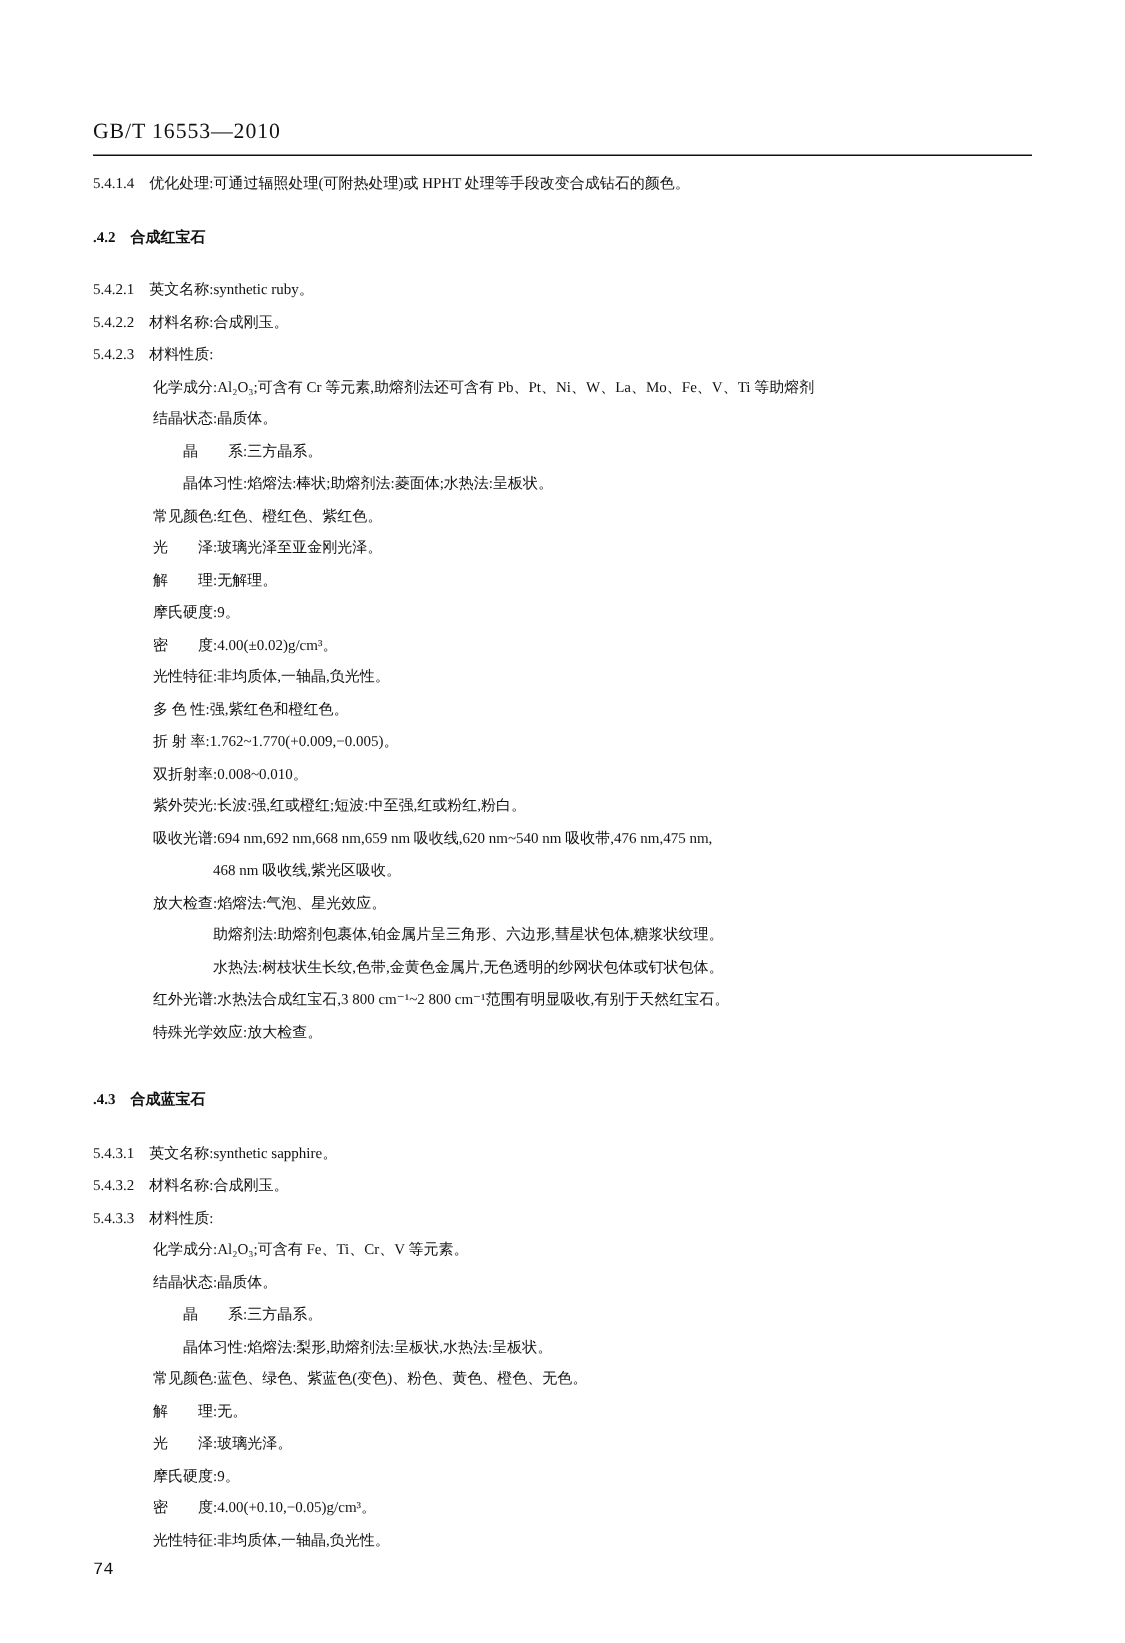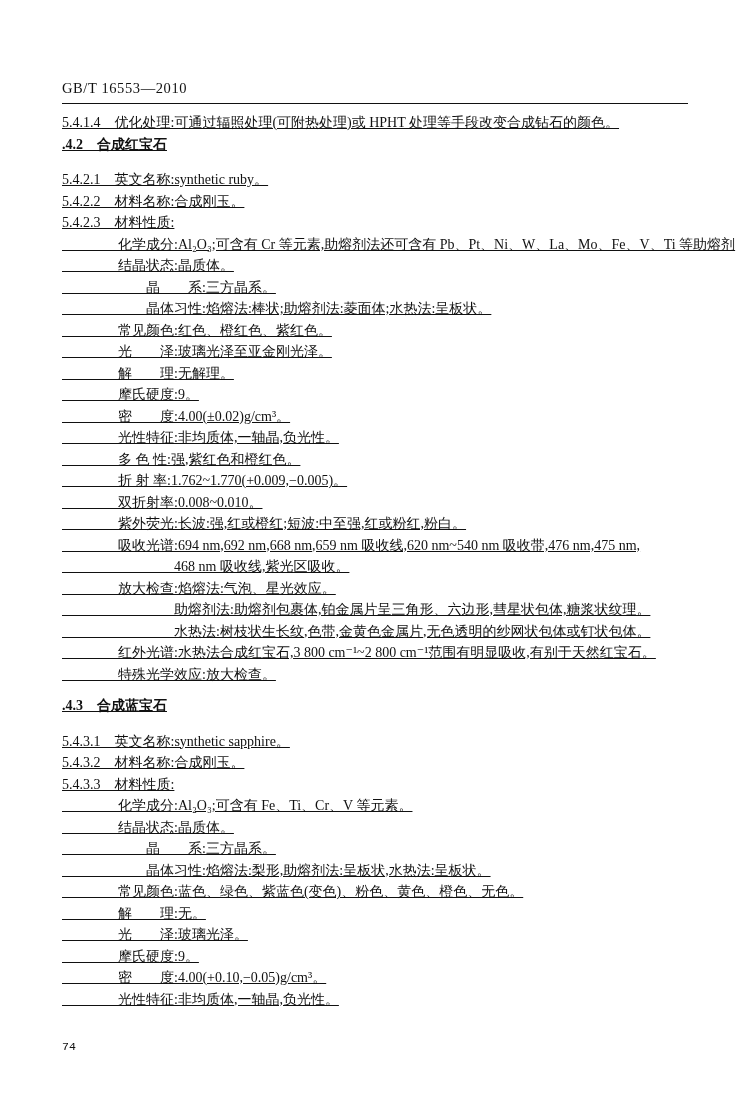--- a/index.html
+++ b/index.html
@@ -36,30 +36,29 @@
     top: 103px;
     width: 626px;
     height: 1px;
     background: #111;
   }
   .content {
     position: absolute;
     left: 62px;
     top: 112px;
     width: 630px;
-    font-size: 14px;
+    font-size: 10px;
     line-height: 21.5px;
-    text-decoration: underline;
   }
   .line {
     white-space: pre;
     font-family: "Liberation Serif", "DejaVu Serif", serif;
   }
   .sec-head {
-    margin-top: 0;
+    margin-top: 14px;
     margin-bottom: 4px;
     font-weight: bold;
     white-space: pre;
   }
   .gap-m { height: 10px; }
   .footer-page {
     position: absolute;
     left: 62px;
     top: 1040px;
     font-size: 11.5px;

